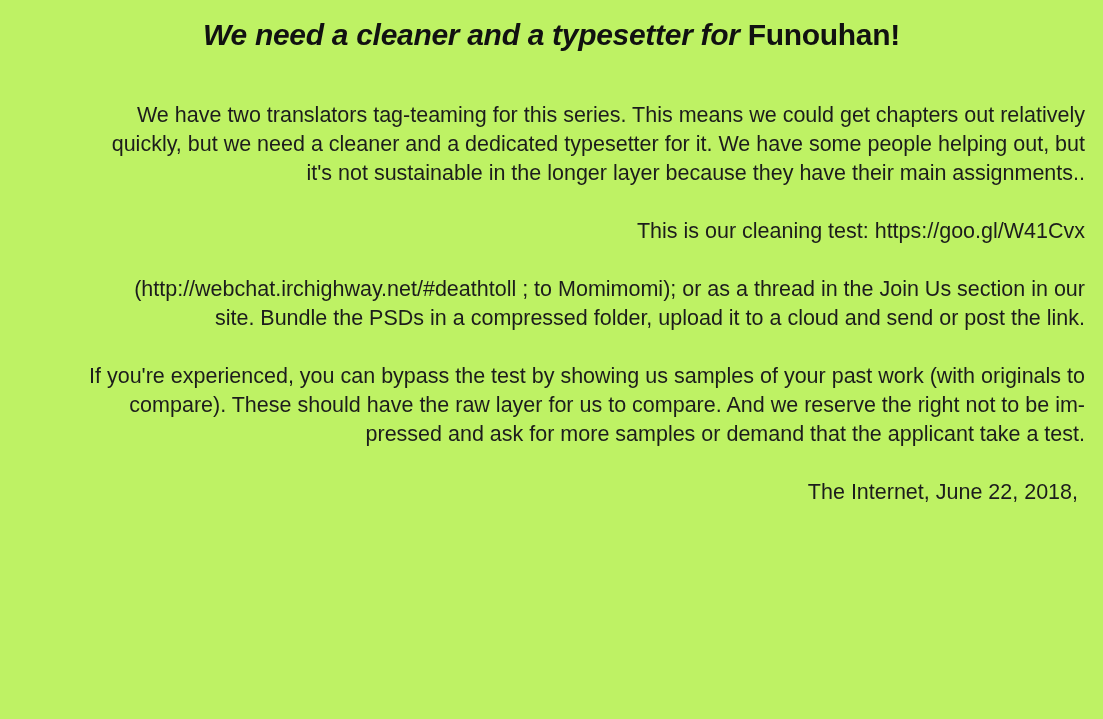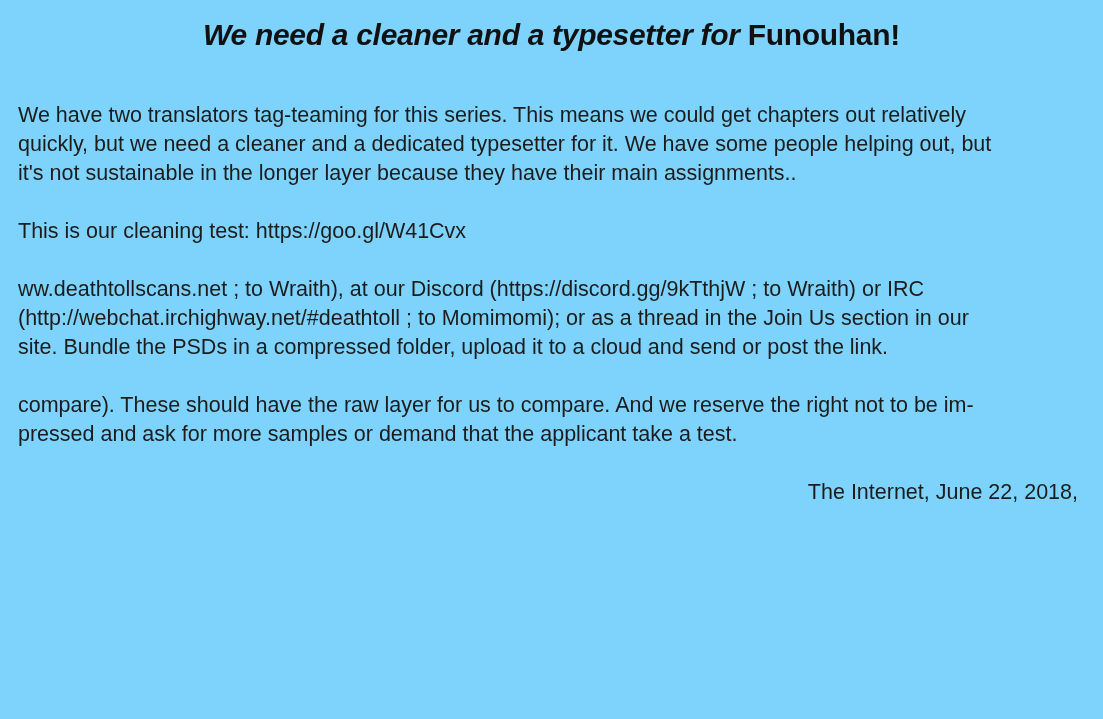--- a/index.html
+++ b/index.html
@@ -4,21 +4,21 @@
 <style>
   html, body {
     margin: 0;
     padding: 0;
     background: #ffffff;
   }
   .page {
     position: relative;
     width: 1103px;
     height: 719px;
-    background: #7dd3fc;
+    background: #bef264;
     overflow: hidden;
     box-sizing: border-box;
     font-family: "Liberation Sans", "DejaVu Sans", sans-serif;
     color: #1c1c1c;
   }
   h1.title {
     margin: 0;
     padding-top: 15px;
     height: 40px;
     line-height: 40px;
@@ -35,20 +35,21 @@
     font-style: normal;
   }
   .body-text {
     margin-top: 46px;
     padding: 0 18px;
     font-size: 21.5px;
     line-height: 29px;
   }
   p.para {
     margin: 8px 0 29px 0;
+    text-align: right;
   }
   .line {
     display: block;
     white-space: nowrap;
   }
   .redacted {
     display: inline-block;
     width: 128px;
     height: 15px;
     margin: 0 4px 0 6px;
@@ -85,25 +86,25 @@
   <div class="body-text" id="notice-body">
       <p class="para">
         <span class="line">We have two translators tag-teaming for this series. This means we could get chapters out relatively</span>
         <span class="line">quickly, but we need a cleaner and a dedicated typesetter for it. We have some people helping out, but</span>
         <span class="line">it's not sustainable in the longer layer because they have their main assignments..</span>
       </p>
       <p class="para">
         <span class="line">This is our cleaning test: https://goo.gl/W41Cvx</span>
       </p>
       <p class="para">
-        <span class="line">ww.deathtollscans.net ; to Wraith), at our Discord (https://discord.gg/9kTthjW ; to Wraith) or IRC</span>
         <span class="line">(http://webchat.irchighway.net/#deathtoll ; to Momimomi); or as a thread in the Join Us section in our</span>
         <span class="line">site. Bundle the PSDs in a compressed folder, upload it to a cloud and send or post the link.</span>
       </p>
       <p class="para">
+        <span class="line">If you're experienced, you can bypass the test by showing us samples of your past work (with originals to</span>
         <span class="line">compare). These should have the raw layer for us to compare. And we reserve the right not to be im-</span>
         <span class="line">pressed and ask for more samples or demand that the applicant take a test.</span>
       </p>
     </div>
 
   <div class="signoff">
     <p class="date-line">The Internet, June 22, 2018,</p>
   </div>
 
 </div>

